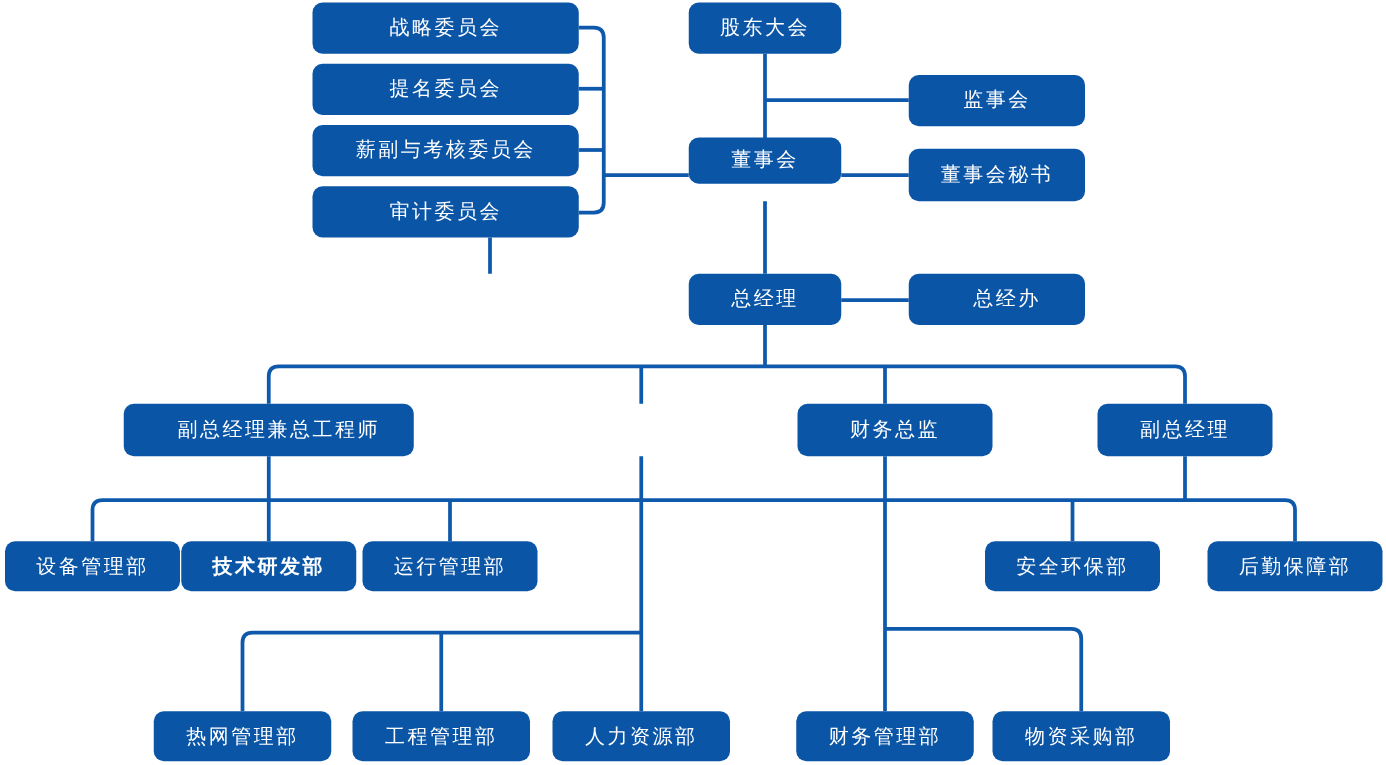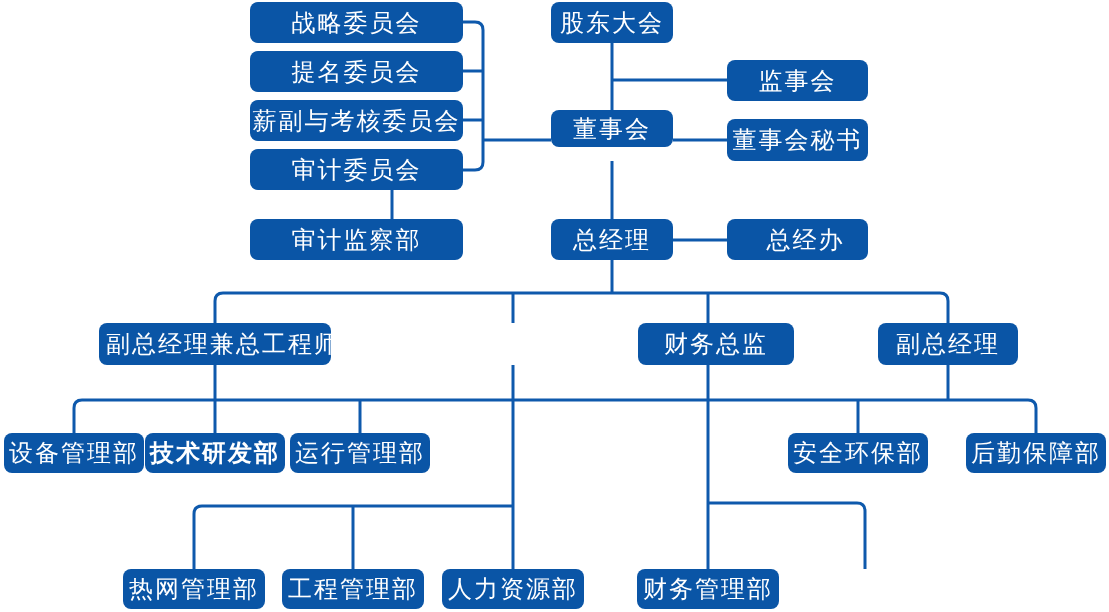--- a/index.html
+++ b/index.html
@@ -17,21 +17,21 @@
     overflow:hidden;
   }
   .wires{position:absolute;left:0;top:0;width:1109px;height:612px;}
   .wires path{stroke:var(--connector);stroke-width:3;fill:none;}
   .node{
     position:absolute;
     background:var(--node-fill);
     color:var(--node-text);
     border-radius:8px;
     display:flex;align-items:center;justify-content:center;
-    font-size:24px;
+    font-size:16px;
     letter-spacing:2px;
     font-weight:500;
     white-space:nowrap;
     box-sizing:border-box;
     z-index:2;
   }
 </style>
 </head>
 <body>
 
@@ -61,21 +61,20 @@
     <path d="M708 365 V569"></path>
     <path d="M194 569 V514 Q194 506 202 506 H513"></path>
     <path d="M353 506 V569"></path>
     <path d="M708 503 H857 Q865 503 865 511 V569"></path>
   </svg>
 
   <div class="node" style="left:250px;top:2px;width:213px;height:41px;">战略委员会</div>
   <div class="node" style="left:250px;top:51px;width:213px;height:41px;">提名委员会</div>
   <div class="node" style="left:250px;top:100px;width:213px;height:41px;">薪副与考核委员会</div>
   <div class="node" style="left:250px;top:149px;width:213px;height:41px;">审计委员会</div>
-  <div class="node" style="left:250px;top:219px;width:213px;height:41px;">审计监察部</div>
 
   <div class="node" style="left:551px;top:2px;width:122px;height:41px;">股东大会</div>
   <div class="node" style="left:727px;top:60px;width:141px;height:41px;">监事会</div>
   <div class="node" style="left:551px;top:110px;width:122px;height:37px;">董事会</div>
   <div class="node" style="left:727px;top:119px;width:141px;height:42px;text-align:center;">董事会秘书</div>
   <div class="node" style="left:551px;top:219px;width:122px;height:41px;">总经理</div>
   <div class="node" style="left:727px;top:219px;width:141px;height:41px;padding-left:16px;">总经办</div>
 
   <div class="node" style="left:99px;top:323px;width:232px;height:42px;padding-left:16px;">副总经理兼总工程师</div>
   <div class="node" style="left:638px;top:323px;width:156px;height:42px;">财务总监</div>
@@ -84,14 +83,15 @@
   <div class="node" style="left:4px;top:433px;width:140px;height:40px;">设备管理部</div>
   <div class="node" style="left:145px;top:433px;width:140px;height:40px;font-weight:bold;">技术研发部</div>
   <div class="node" style="left:290px;top:433px;width:140px;height:40px;">运行管理部</div>
   <div class="node" style="left:788px;top:433px;width:140px;height:40px;">安全环保部</div>
   <div class="node" style="left:966px;top:433px;width:140px;height:40px;">后勤保障部</div>
 
   <div class="node" style="left:123px;top:569px;width:142px;height:40px;">热网管理部</div>
   <div class="node" style="left:282px;top:569px;width:142px;height:40px;">工程管理部</div>
   <div class="node" style="left:442px;top:569px;width:142px;height:40px;">人力资源部</div>
   <div class="node" style="left:637px;top:569px;width:142px;height:40px;">财务管理部</div>
+  <div class="node" style="left:794px;top:569px;width:142px;height:40px;">物资采购部</div>
 
 </div>
 
 </body></html>

